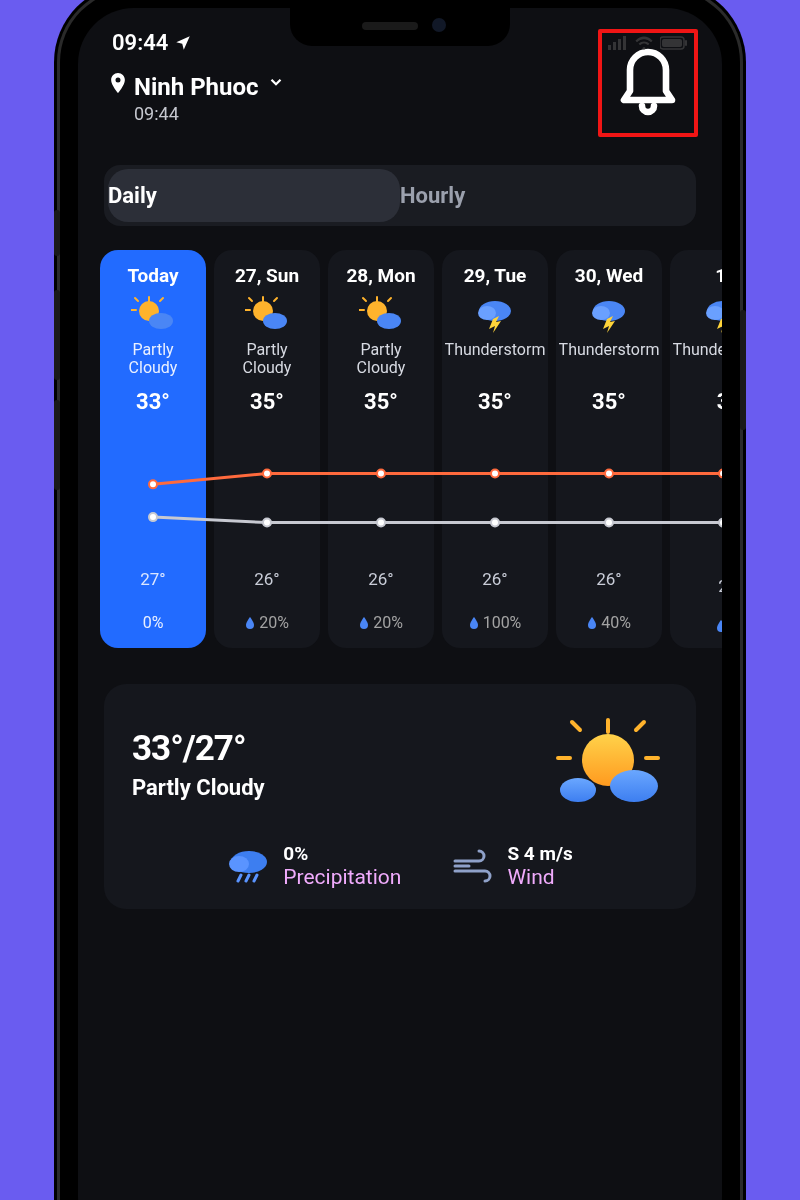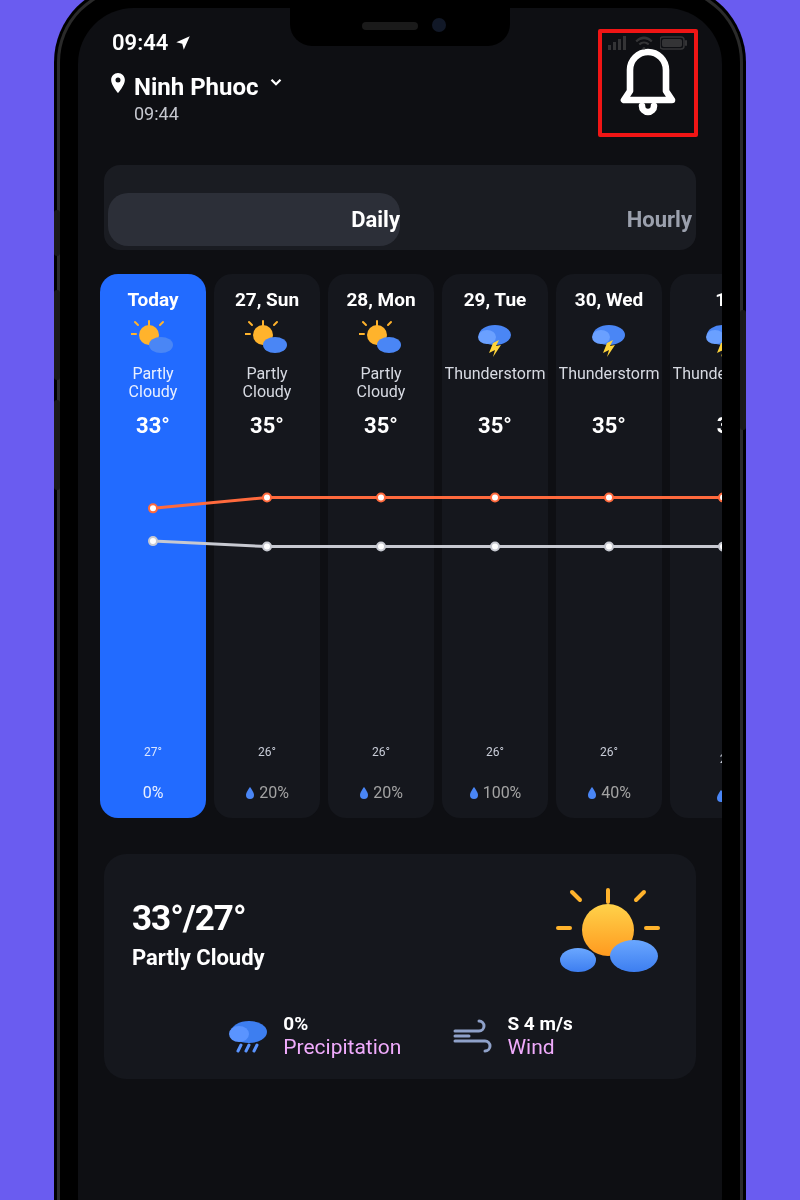--- a/index.html
+++ b/index.html
@@ -89,27 +89,26 @@
   .bell-box svg { width: 72px; height: 88px; }
   .segmented {
     margin: 28px 26px 0 26px;
     background: #1a1c22;
     border-radius: 16px;
     display: flex;
     padding: 4px;
   }
   .segment {
     flex: 1;
-    text-align: right;
+    text-align: left;
     padding: 14px 0;
     font-size: 22px;
     font-weight: 700;
     color: #9ba0ad;
     border-radius: 20px;
-    margin-top: 24px;
   }
   .segment.active {
     background: #2c2f38;
     color: #fff;
   }
   .forecast-row {
     display: flex;
     gap: 8px;
     padding: 24px 0 0 22px;
     overflow: hidden;
@@ -118,30 +117,30 @@
   .day-card {
     min-width: 106px;
     background: #15171d;
     border-radius: 18px;
     padding: 14px 6px 16px 6px;
     text-align: center;
     display: flex;
     flex-direction: column;
     align-items: center;
     position: relative;
-    height: 544px;
+    height: 398px;
   }
   .day-card.today { background: #226bff; }
   .day-label { font-size: 19px; font-weight: 700; margin-bottom: 6px; white-space: nowrap;}
   .icon-slot { height: 44px; display:flex; align-items:center; justify-content:center; }
   .cond-label { font-size: 16px; color: #d7dae2; line-height: 1.15; margin-top: 4px; height: 40px; overflow:hidden;}
   .day-card.today .cond-label { color: #eaf0ff; }
   .high { font-size: 22px; font-weight: 700; margin-top: 8px;}
   .graph-space { flex: 1; position: relative; width:100%; }
-  .low { font-size: 12px; color: #c9cdd8; text-align: right; }
+  .low { font-size: 17px; color: #c9cdd8; text-align: right; }
   .day-card.today .low { color:#dbe6ff;}
   .precip-row { display:flex; align-items:center; gap:4px; font-size:16px; color:#a3a3a3; margin-top: 24px;}
   .day-card.today .precip-row { color:#eaf0ff;}
   .drop { width:10px;height:12px; }
   .overlay-graph {
     position: absolute;
     left: 22px; right: 0;
     top: 232px;
     height: 80px;
     pointer-events: none;

